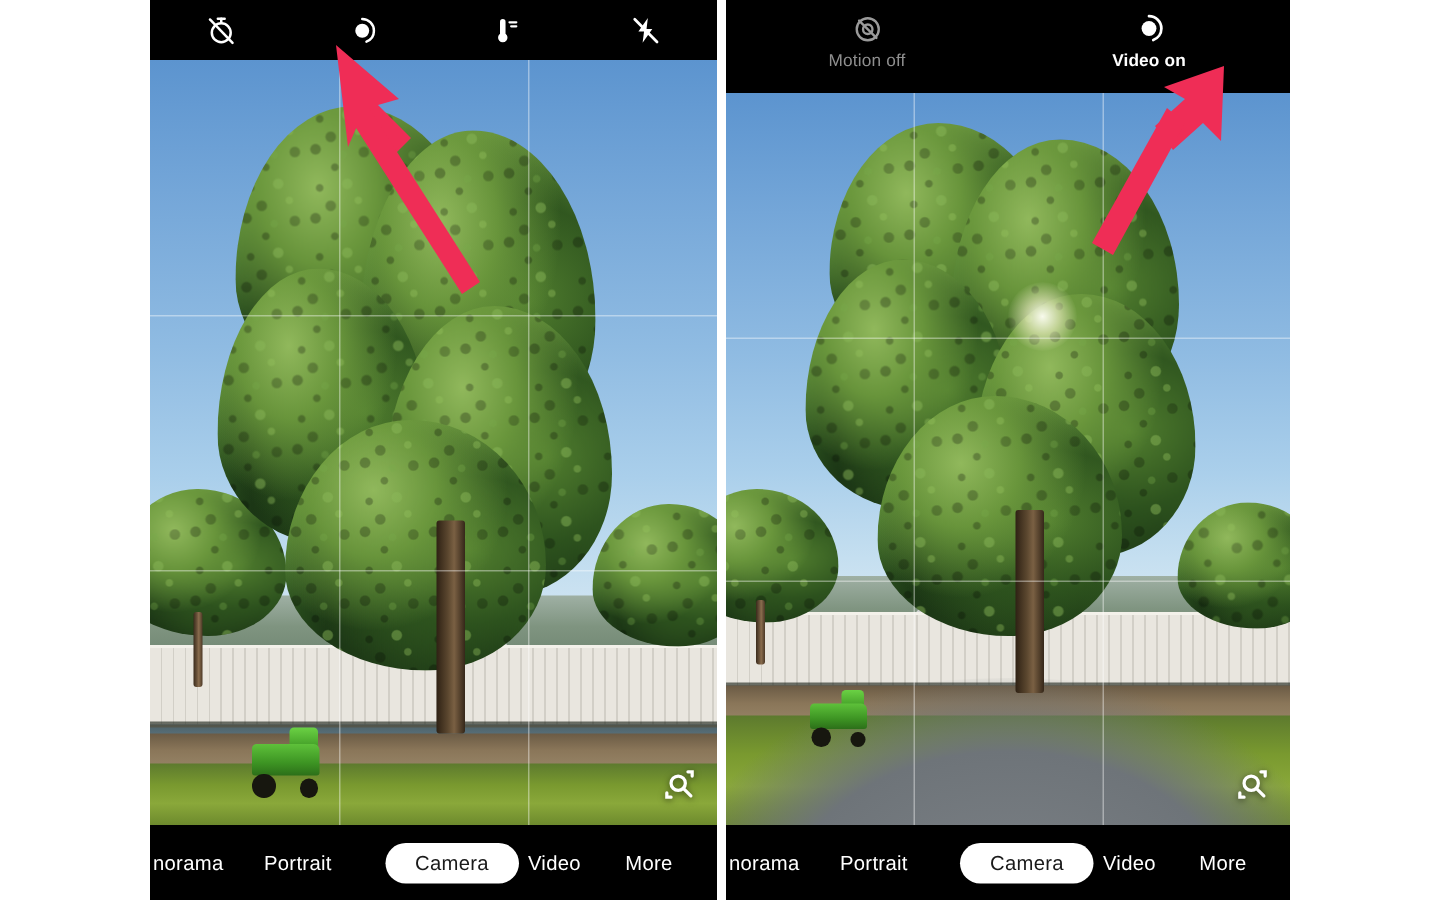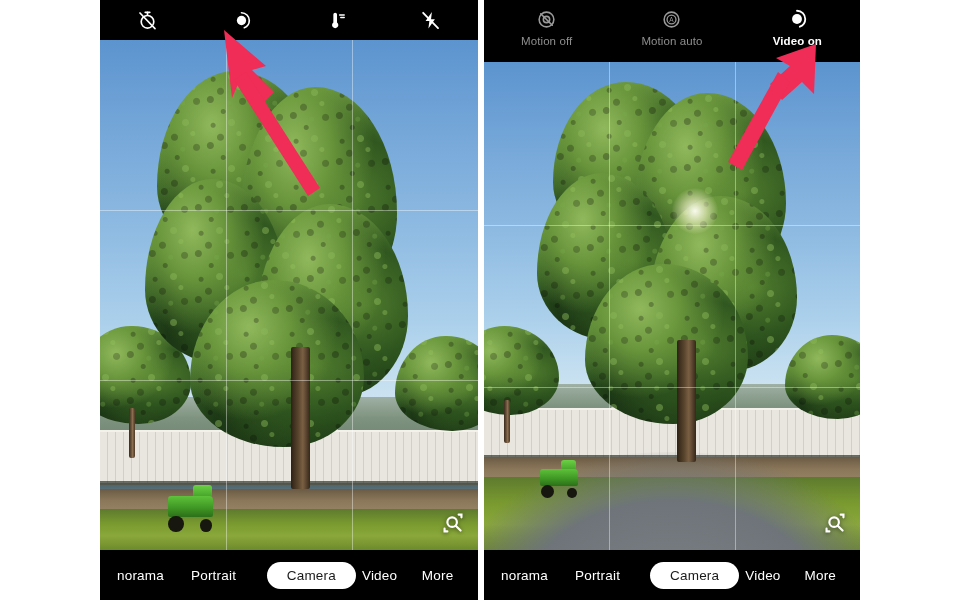--- a/index.html
+++ b/index.html
@@ -252,21 +252,21 @@
   #phone-left  .modebar { top: 550px; }
   #phone-right .modebar { top: 550px; }
   .mode {
     flex: 1 1 auto;
     text-align: left;
     color: #ffffff;
     font-size: 13.5px;
     letter-spacing: .2px;
     white-space: nowrap;
   }
-  .mode.clipped { text-align: left; padding-left: 17px; flex: 0 0 74px; }
+  .mode.clipped { text-align: left; padding-left: 2px; flex: 0 0 74px; }
   .mode.selected {
     flex: 0 0 auto;
     background: #ffffff;
     color: #1a1a1a;
     border-radius: 16px;
     padding: 6px 20px;
     margin: 0 6px;
     font-size: 13.5px;
   }
 
@@ -397,30 +397,20 @@
         <span class="micon">
           <svg width="21" height="21" viewBox="0 0 24 24" fill="none" stroke="#9a9a9a" stroke-width="1.8" stroke-linecap="round">
             <circle cx="12" cy="12" r="8.4"></circle>
             <circle cx="12" cy="12" r="3.6"></circle>
             <path d="M5.4 5.4 L18.6 18.6"></path>
           </svg>
         </span>
         <span class="mlabel">Motion off</span>
       </div>
 
-      <div class="motion-opt">
-        <span class="micon">
-          <svg width="21" height="21" viewBox="0 0 24 24" fill="none">
-            <circle cx="12" cy="12" r="8.4" stroke="#9a9a9a" stroke-width="1.8"></circle>
-            <circle cx="12" cy="12" r="5.1" stroke="#9a9a9a" stroke-width="1.5"></circle>
-            <text x="12" y="15.4" text-anchor="middle" font-size="7.4" font-family="Liberation Sans, sans-serif" fill="#9a9a9a">A</text>
-          </svg>
-        </span>
-        <span class="mlabel">Motion auto</span>
-      </div>
 
       <div class="motion-opt selected">
         <span class="micon">
           <svg width="22" height="22" viewBox="0 0 24 24" fill="none">
             <circle cx="12" cy="12" r="5.4" fill="#ffffff"></circle>
             <path d="M12 3.0 A9 9 0 0 1 21 12 A9 9 0 0 1 15.1 20.4" stroke="#ffffff" stroke-width="2" stroke-linecap="round" fill="none"></path>
           </svg>
         </span>
         <span class="mlabel">Video on</span>
       </div>

